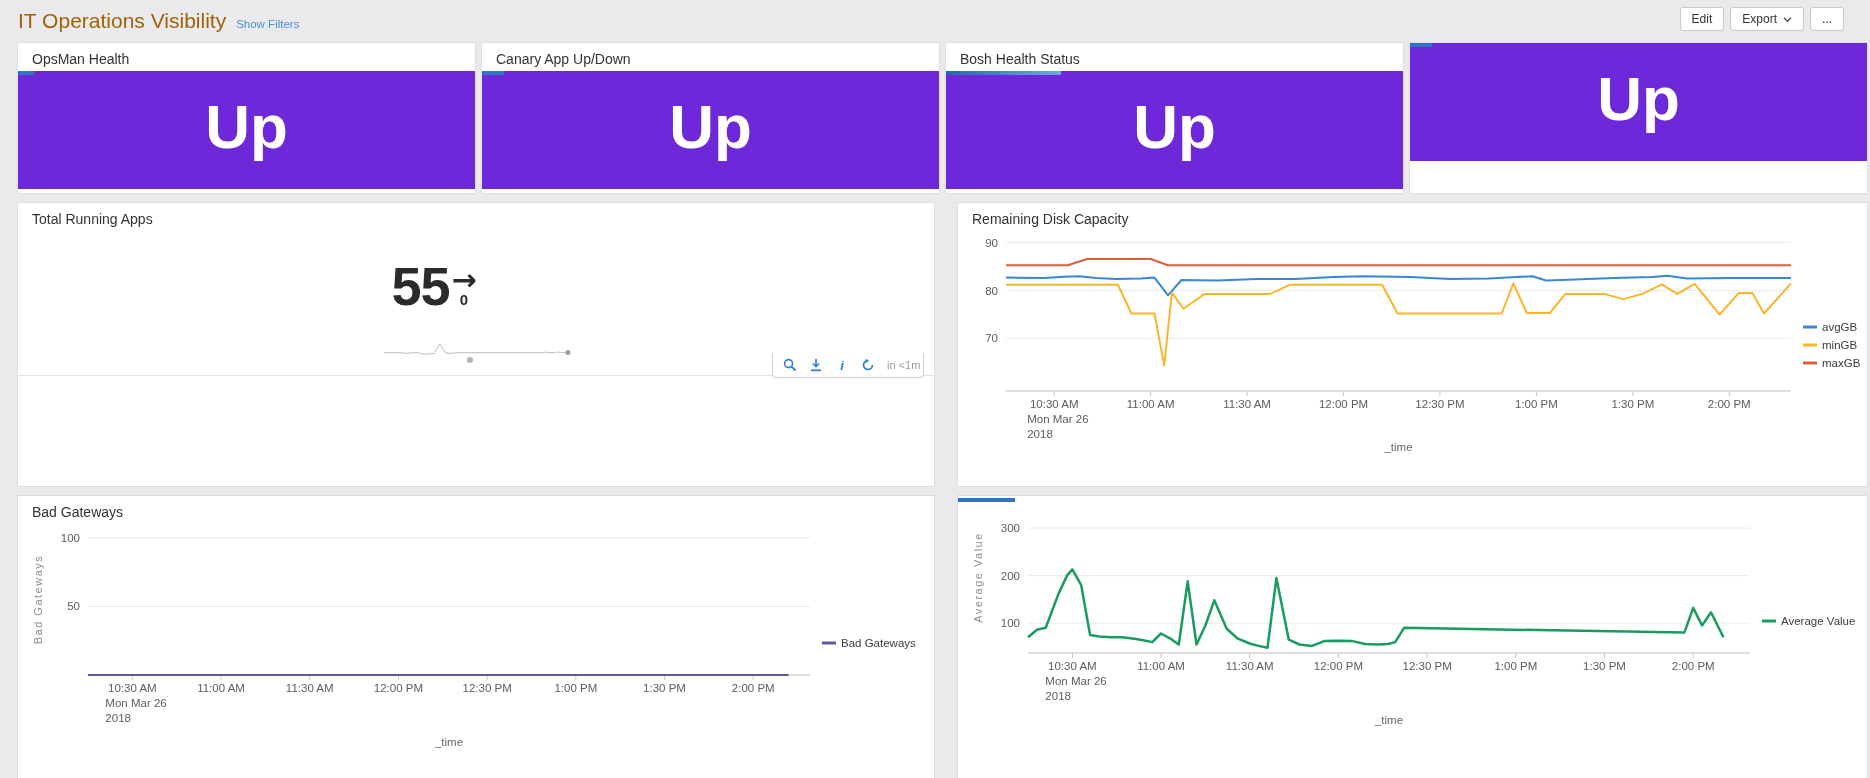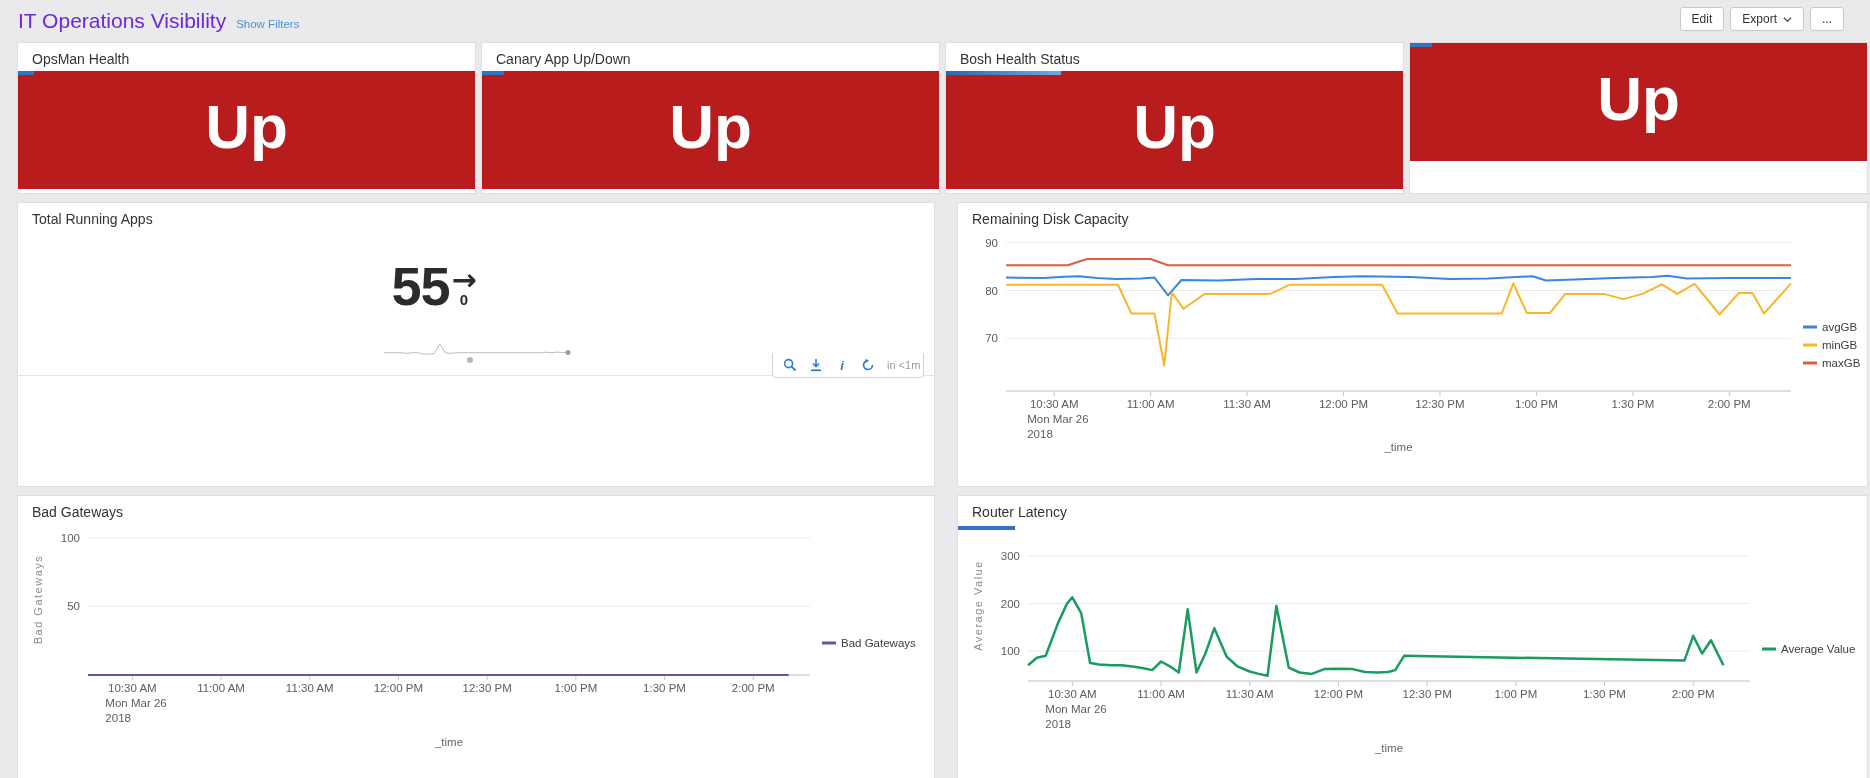--- a/index.html
+++ b/index.html
@@ -1,32 +1,32 @@
 <!DOCTYPE html>
 <html><head>
 <meta charset="utf-8">
 <style>
   * { box-sizing: border-box; margin: 0; padding: 0; }
   html,body { width:1870px; height:778px; overflow:hidden;
     font-family:"Liberation Sans","DejaVu Sans",sans-serif; background:#eaeaec; }
   .topbar { height:42px; position:relative; padding:9px 0 0 18px; }
-  .dash-title { display:inline-block; font-size:21px; color:#6d28d9; font-weight:400; }
+  .dash-title { display:inline-block; font-size:21px; color:#a16207; font-weight:400; }
   .show-filters { display:inline-block; margin-left:10px; font-size:11.5px; color:#4a90d5; cursor:pointer; vertical-align:baseline; }
   .top-actions { position:absolute; right:26px; top:7px; display:flex; gap:6px; }
   .btn { background:#fff; border:1px solid #c9c9c9; border-radius:3px; font-size:12px; color:#333;
     padding:4px 11px; display:flex; align-items:center; gap:6px; cursor:pointer; height:24px; }
   .chev { width:9px; height:9px; display:inline-block; }
   .rows { padding:0 2px 0 17px; }
   .grid { display:grid; gap:5px; margin-bottom:8px; }
   .row1 { grid-template-columns:repeat(4,1fr); height:152px; }
   .row2, .row3 { grid-template-columns:918px 1fr; gap:22px; height:285px; }
   .panel { background:#fff; border:1px solid #dedee0; overflow:hidden; position:relative; }
   .panel-title { font-size:14px; color:#333; padding:8px 20px 4px 14px; }
   .tile-body { position:relative; height:118px; display:flex; align-items:center; justify-content:center; }
-  .tile-green { background:#b91c1c; }
+  .tile-green { background:#6d28d9; }
   .loadbar { position:absolute; left:0; top:0; height:4px; background:#3273c5; }
   .loadbar.grad { background:linear-gradient(to right,#2a66b0,#72a7de); }
   .tile-value { color:#fff; font-size:62px; font-weight:700; line-height:1; padding-bottom:6px; }
   .stat-area { height:110px; display:flex; align-items:center; justify-content:center; }
   .stat-group { display:flex; align-items:center; transform:translateX(-42px); }
   .stat-value { font-size:54px; font-weight:700; color:#2b2b2b; letter-spacing:-1px; }
   .stat-trend { display:flex; flex-direction:column; align-items:center; margin-left:2px; margin-top:4px; }
   .stat-arrow { font-family:"DejaVu Sans",sans-serif; font-size:30px; font-weight:800; color:#2b2b2b; line-height:.75; }
   .stat-delta { font-size:15px; font-weight:700; color:#2b2b2b; line-height:1; }
   .spark-row { display:flex; justify-content:center; height:26px; }
@@ -202,21 +202,20 @@
           <line x1="723.2334152334151" x2="723.2334152334151" y1="151" y2="156" stroke="#c8c8c8"></line>
           <text x="723.2334152334151" y="168" text-anchor="middle" fill="#5c5c5c" font-size="11.5">2:00 PM</text>
           <polyline points="58.0,151.0 758.7,151.0" fill="none" stroke="#5d5a97" stroke-width="2" stroke-linejoin="round"></polyline>
           <text x="12" y="75.5" transform="rotate(-90 12 75.5)" text-anchor="middle" fill="#8c8c8c" font-size="11" letter-spacing="1.5">Bad Gateways</text>
           <text x="419" y="222" text-anchor="middle" fill="#666" font-size="11.5">_time</text>
           <line x1="792" x2="806" y1="119" y2="119" stroke="#5d5a97" stroke-width="3"></line>
           <text x="811" y="123" fill="#3c3c3c" font-size="11.5">Bad Gateways</text>
         </svg>
     </div>
     <div class="panel">
-      <div class="panel-title">Router Latency</div>
       <div class="rl-loadbar" style="width:57px;"></div>
       <svg class="chart-svg" style="margin-left:12px;" width="899" height="244">
           <line x1="58" x2="780" y1="26.11635220125786" y2="26.11635220125786" stroke="#ebebeb" stroke-width="1"></line>
           <text x="50" y="30.11635220125786" text-anchor="end" fill="#5c5c5c" font-size="11.5">300</text>
           <line x1="58" x2="780" y1="73.6006289308176" y2="73.6006289308176" stroke="#ebebeb" stroke-width="1"></line>
           <text x="50" y="77.6006289308176" text-anchor="end" fill="#5c5c5c" font-size="11.5">200</text>
           <line x1="58" x2="780" y1="121.08490566037736" y2="121.08490566037736" stroke="#ebebeb" stroke-width="1"></line>
           <text x="50" y="125.08490566037736" text-anchor="end" fill="#5c5c5c" font-size="11.5">100</text>
           <line x1="58" x2="780" y1="151" y2="151" stroke="#bdbdbd"></line>
           <line x1="102.34889434889435" x2="102.34889434889435" y1="151" y2="156" stroke="#c8c8c8"></line>

